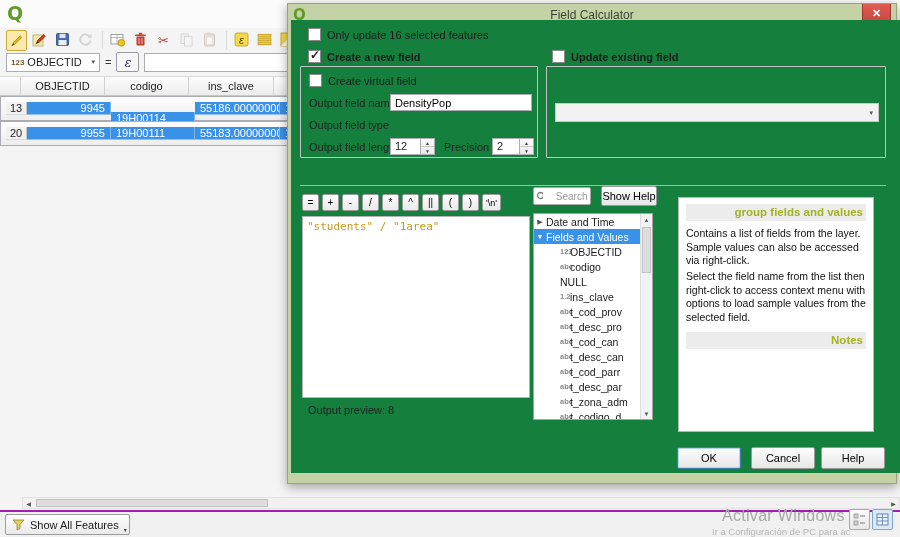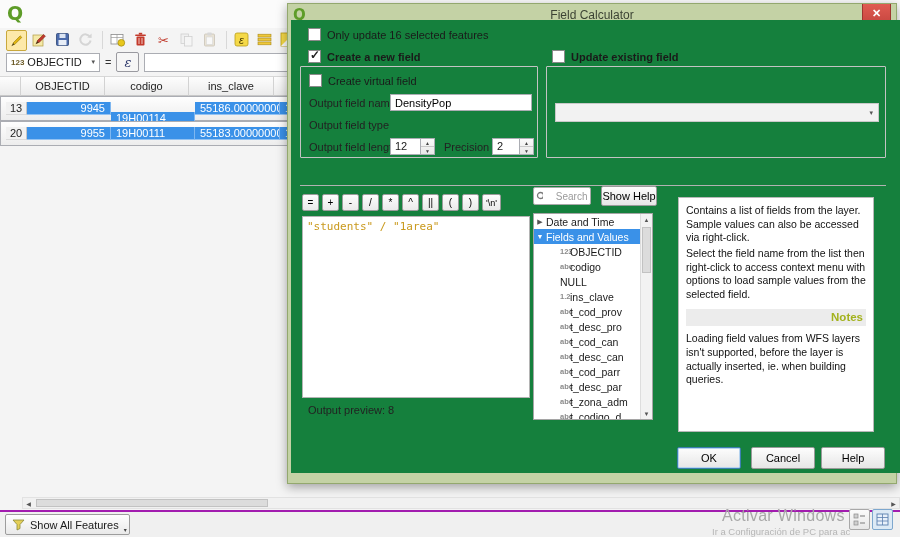--- a/index.html
+++ b/index.html
@@ -606,24 +606,24 @@
             <span>t_codigo_d</span>
           </div>
           <div class="tscroll">
             <span class="sa" style="top: 0px;">▲</span>
             <div class="sthumb"></div>
             <span class="sa" style="bottom: 0px;">▼</span>
           </div>
         </div>
 
       <div class="helppanel">
+        <div class="hband">group fields and values</div>
         <div class="hp">Contains a list of fields from the layer. Sample values can also be accessed via right-click.</div>
         <div class="hp">Select the field name from the list then right-click to access context menu with options to load sample values from the selected field.</div>
         <div class="hband notes">Notes</div>
-        <div class="hp">Loading field values from WFS layers isn't supported, before the layer is actually inserted, ie. when building queries.</div>
       </div>
 
       <button class="btn okbtn">OK</button>
       <button class="btn cancelbtn">Cancel</button>
       <button class="btn helpbtn">Help</button>
     </div>
   </div>
 </div>
 
 </body></html>

